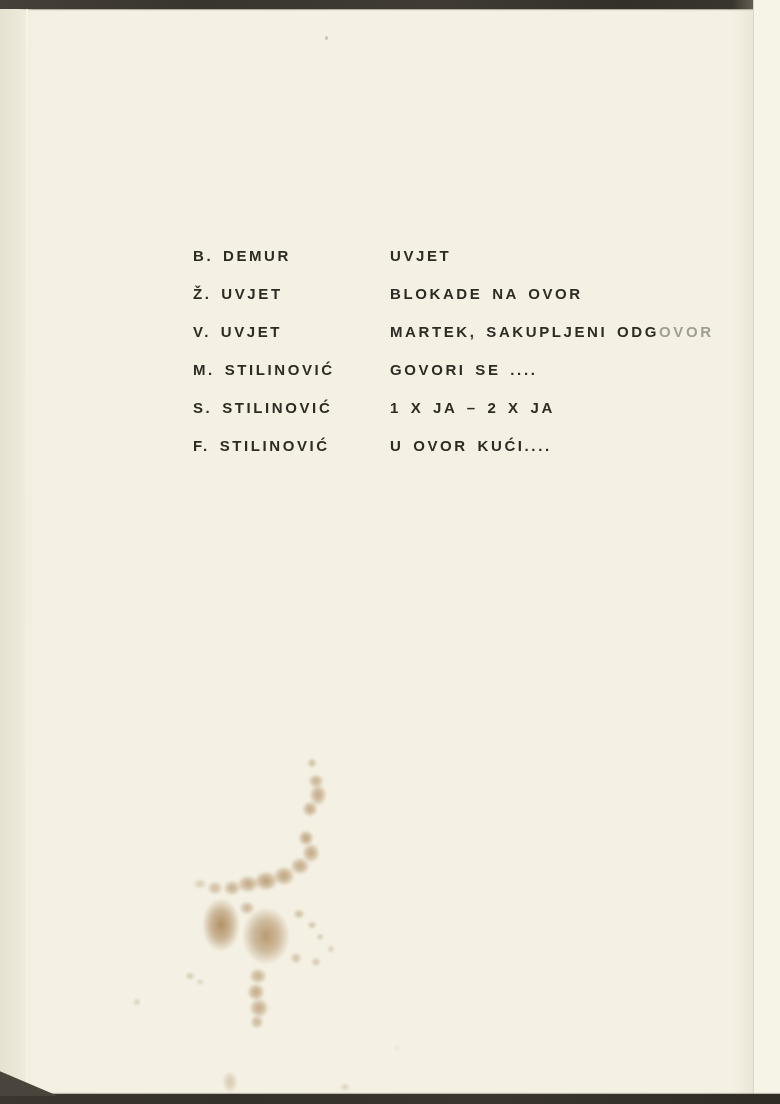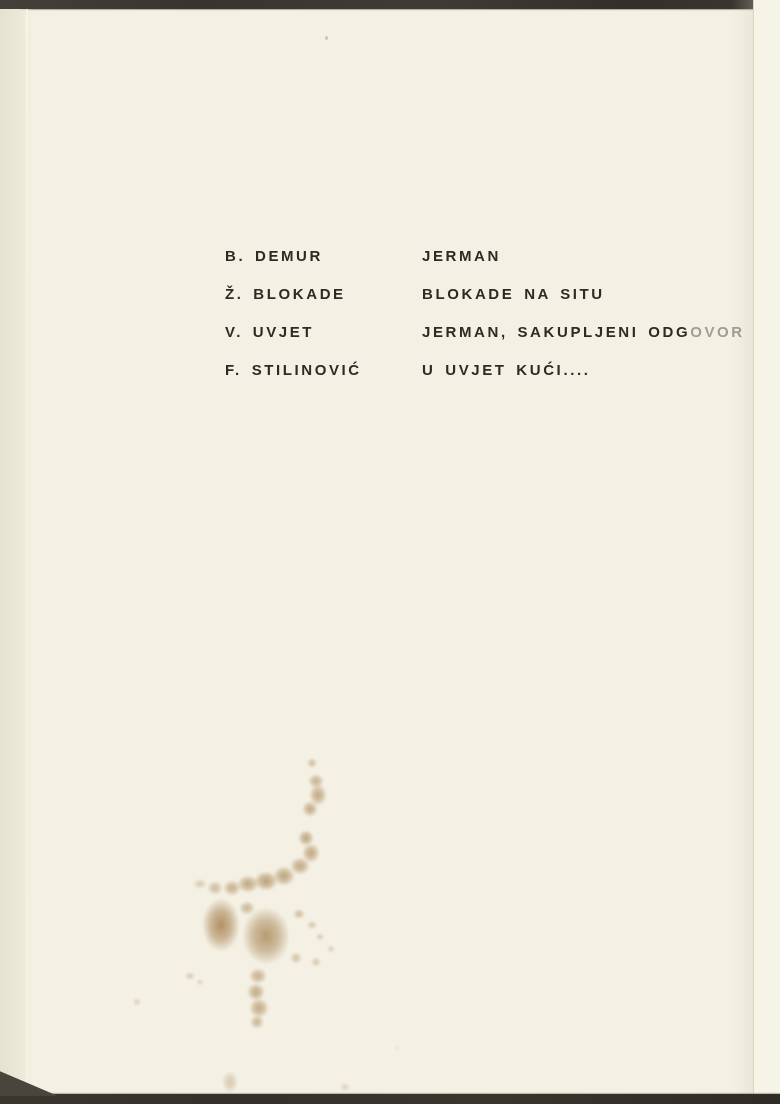--- a/index.html
+++ b/index.html
@@ -55,21 +55,20 @@
   .credit-row {
     display: grid;
     grid-template-columns: 197px 1fr;
     margin-bottom: 23px;
     font-weight: 700;
     font-size: 15px;
     line-height: 15px;
     letter-spacing: 2.6px;
     word-spacing: 3px;
     white-space: nowrap;
-    margin-left: 32px;
   }
   .artist { text-align: left; }
   .work-faded { opacity: .42; filter: blur(.3px); }
 
   
   .stain { position: absolute; left: 0; top: 0; width: 780px; height: 1104px; mix-blend-mode: multiply; pointer-events: none; }
   .stain-blob { position: absolute; border-radius: 50%; filter: blur(1.2px); }
   .speck {
     position: absolute; left: 325px; top: 36px; width: 3px; height: 4px;
     background: rgba(120,115,100,.35); border-radius: 50%;
@@ -83,38 +82,46 @@
 <div class="gutter-crease"></div>
 <div class="page-edge-shadow"></div>
 <div class="page-edge-right"></div>
 <div class="edge-bottom"></div>
 <div class="corner-fold"></div>
 <div class="speck"></div>
 
 <div class="credits">
   <div class="credit-row">
     <span class="artist">B. DEMUR</span>
-    <span class="work"><span class="work-main">JERMAN</span><span class="work-faded"></span></span>
+    <span class="work"><span class="work-main">UVJET</span><span class="work-faded"></span></span>
   </div>
 
   <div class="credit-row">
-    <span class="artist">Ž. BLOKADE</span>
-    <span class="work"><span class="work-main">BLOKADE NA SITU</span><span class="work-faded"></span></span>
+    <span class="artist">Ž. UVJET</span>
+    <span class="work"><span class="work-main">BLOKADE NA OVOR</span><span class="work-faded"></span></span>
   </div>
 
   <div class="credit-row">
     <span class="artist">V. UVJET</span>
-    <span class="work"><span class="work-main">JERMAN, SAKUPLJENI ODG</span><span class="work-faded">OVOR</span></span>
+    <span class="work"><span class="work-main">MARTEK, SAKUPLJENI ODG</span><span class="work-faded">OVOR</span></span>
   </div>
 
+  <div class="credit-row">
+    <span class="artist">M. STILINOVIĆ</span>
+    <span class="work"><span class="work-main">GOVORI SE ....</span><span class="work-faded"></span></span>
+  </div>
 
+  <div class="credit-row">
+    <span class="artist">S. STILINOVIĆ</span>
+    <span class="work"><span class="work-main">1 X JA – 2 X JA</span><span class="work-faded"></span></span>
+  </div>
 
   <div class="credit-row">
     <span class="artist">F. STILINOVIĆ</span>
-    <span class="work"><span class="work-main">U UVJET KUĆI....</span><span class="work-faded"></span></span>
+    <span class="work"><span class="work-main">U OVOR KUĆI....</span><span class="work-faded"></span></span>
   </div>
 </div>
 
 <div class="stain">
     <div class="stain-blob" style="left: 307px; top: 758px; width: 10px; height: 10px; background: radial-gradient(closest-side, rgba(168, 127, 77, 0.45), rgba(168, 127, 77, 0.27) 55%, rgba(168, 127, 77, 0));"></div>
     <div class="stain-blob" style="left: 308px; top: 774px; width: 16px; height: 14px; background: radial-gradient(closest-side, rgba(168, 127, 77, 0.55), rgba(168, 127, 77, 0.33) 55%, rgba(168, 127, 77, 0));"></div>
     <div class="stain-blob" style="left: 309px; top: 784px; width: 18px; height: 22px; background: radial-gradient(closest-side, rgba(168, 127, 77, 0.6), rgba(168, 127, 77, 0.36) 55%, rgba(168, 127, 77, 0));"></div>
     <div class="stain-blob" style="left: 302px; top: 801px; width: 16px; height: 16px; background: radial-gradient(closest-side, rgba(168, 127, 77, 0.6), rgba(168, 127, 77, 0.36) 55%, rgba(168, 127, 77, 0));"></div>
     <div class="stain-blob" style="left: 298px; top: 830px; width: 16px; height: 16px; background: radial-gradient(closest-side, rgba(168, 127, 77, 0.65), rgba(168, 127, 77, 0.39) 55%, rgba(168, 127, 77, 0));"></div>
     <div class="stain-blob" style="left: 302px; top: 843px; width: 18px; height: 20px; background: radial-gradient(closest-side, rgba(168, 127, 77, 0.62), rgba(168, 127, 77, 0.37) 55%, rgba(168, 127, 77, 0));"></div>

